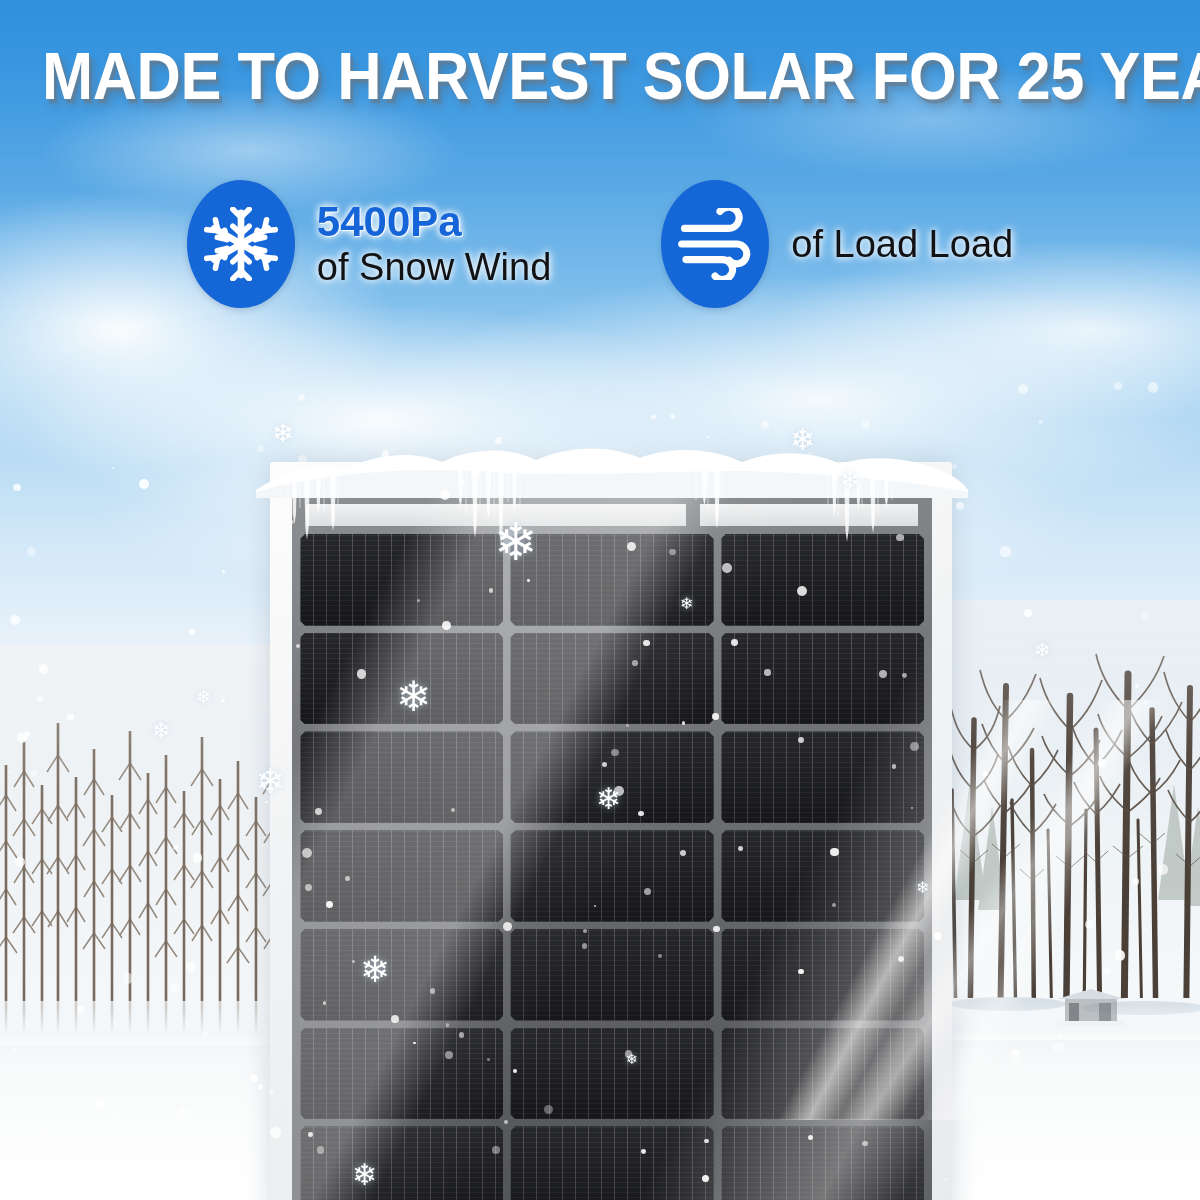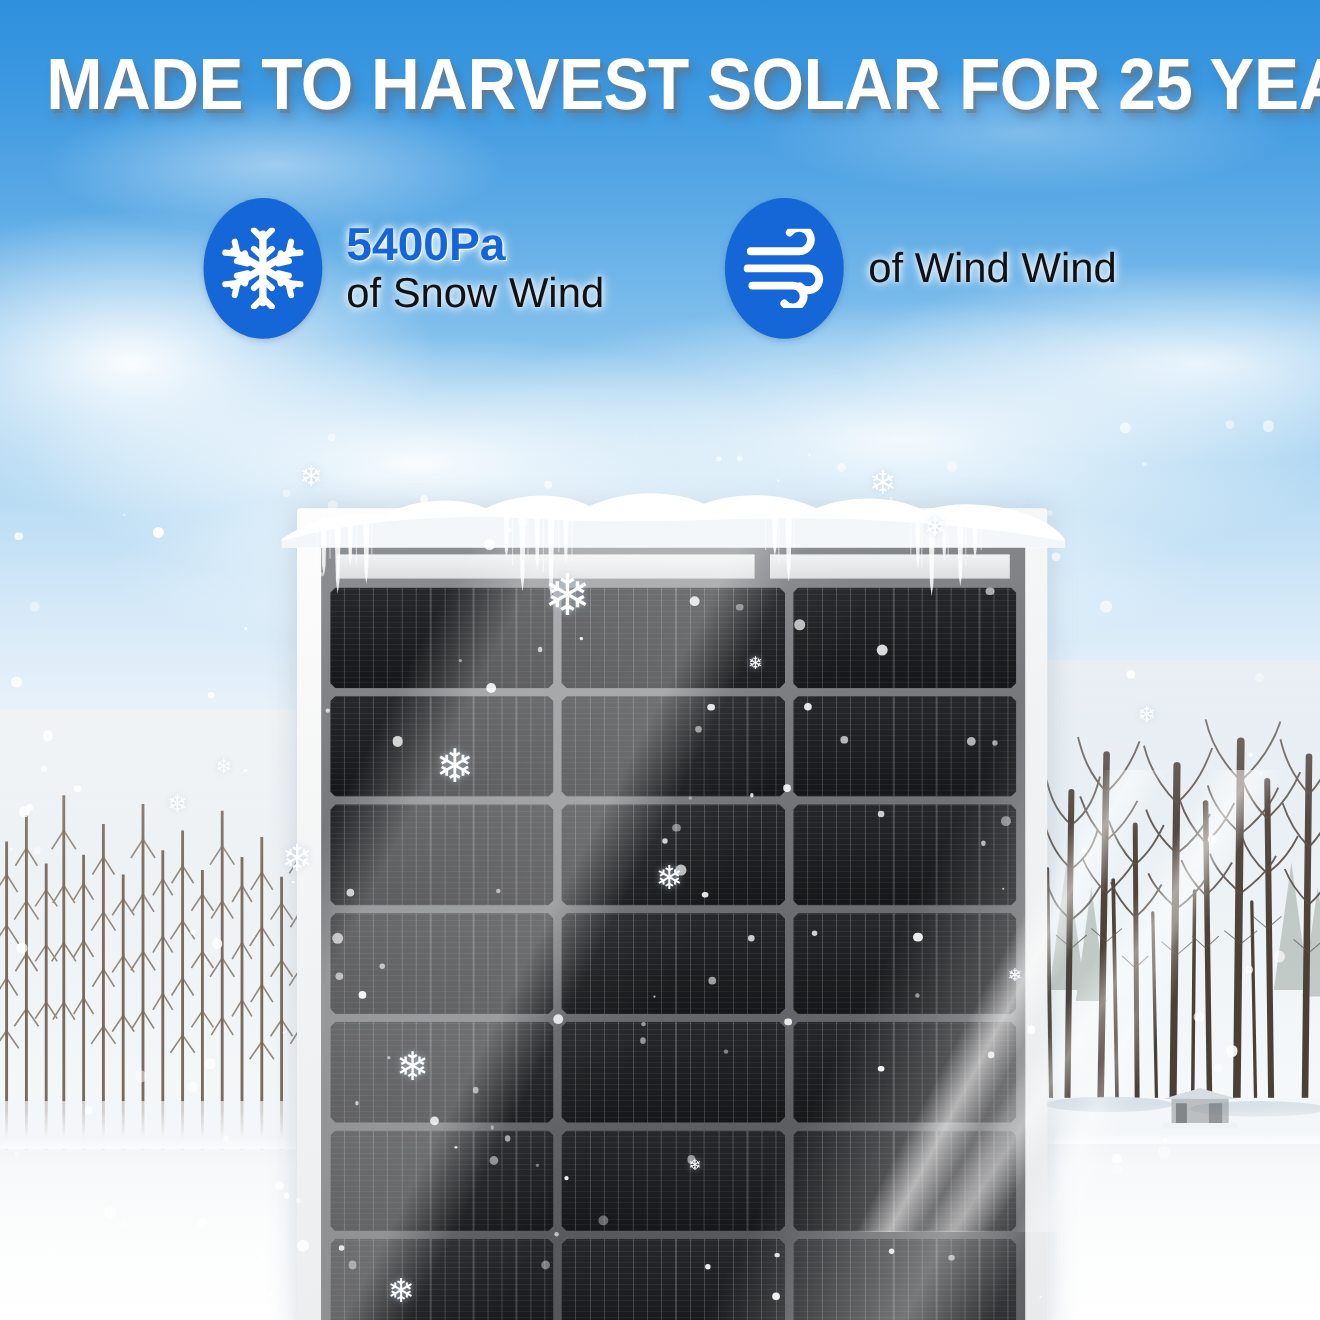--- a/index.html
+++ b/index.html
@@ -642,19 +642,19 @@
       <div class="badge-icon">
         <svg width="78" height="72" viewBox="0 0 110 96" aria-hidden="true">
           <g stroke="#ffffff" stroke-width="10" stroke-linecap="round" fill="none">
             <path d="M12 26 H74 a15 15 0 1 0 -12 -24"></path>
             <path d="M8 48 H86 a14 14 0 1 1 -11 23"></path>
             <path d="M14 70 H66 a14 14 0 1 1 -11 23"></path>
           </g>
         </svg>
       </div>
       <div class="badge-text">
-        <span class="badge-label">of Wind Wind</span>
+        <span class="badge-label">of Load Load</span>
       </div>
     </div>
 
   </div>
 
 </div>
 
 </body></html>

